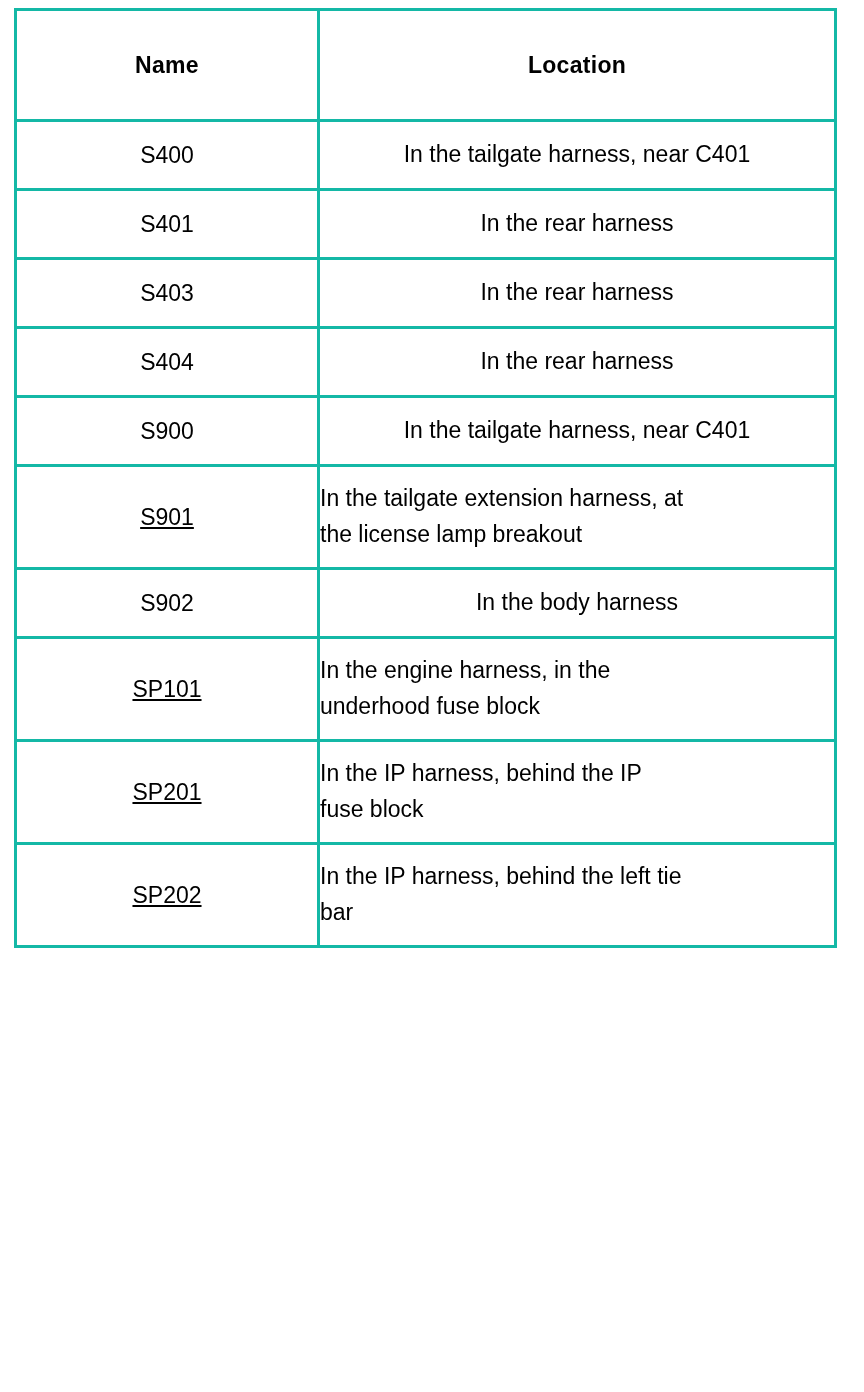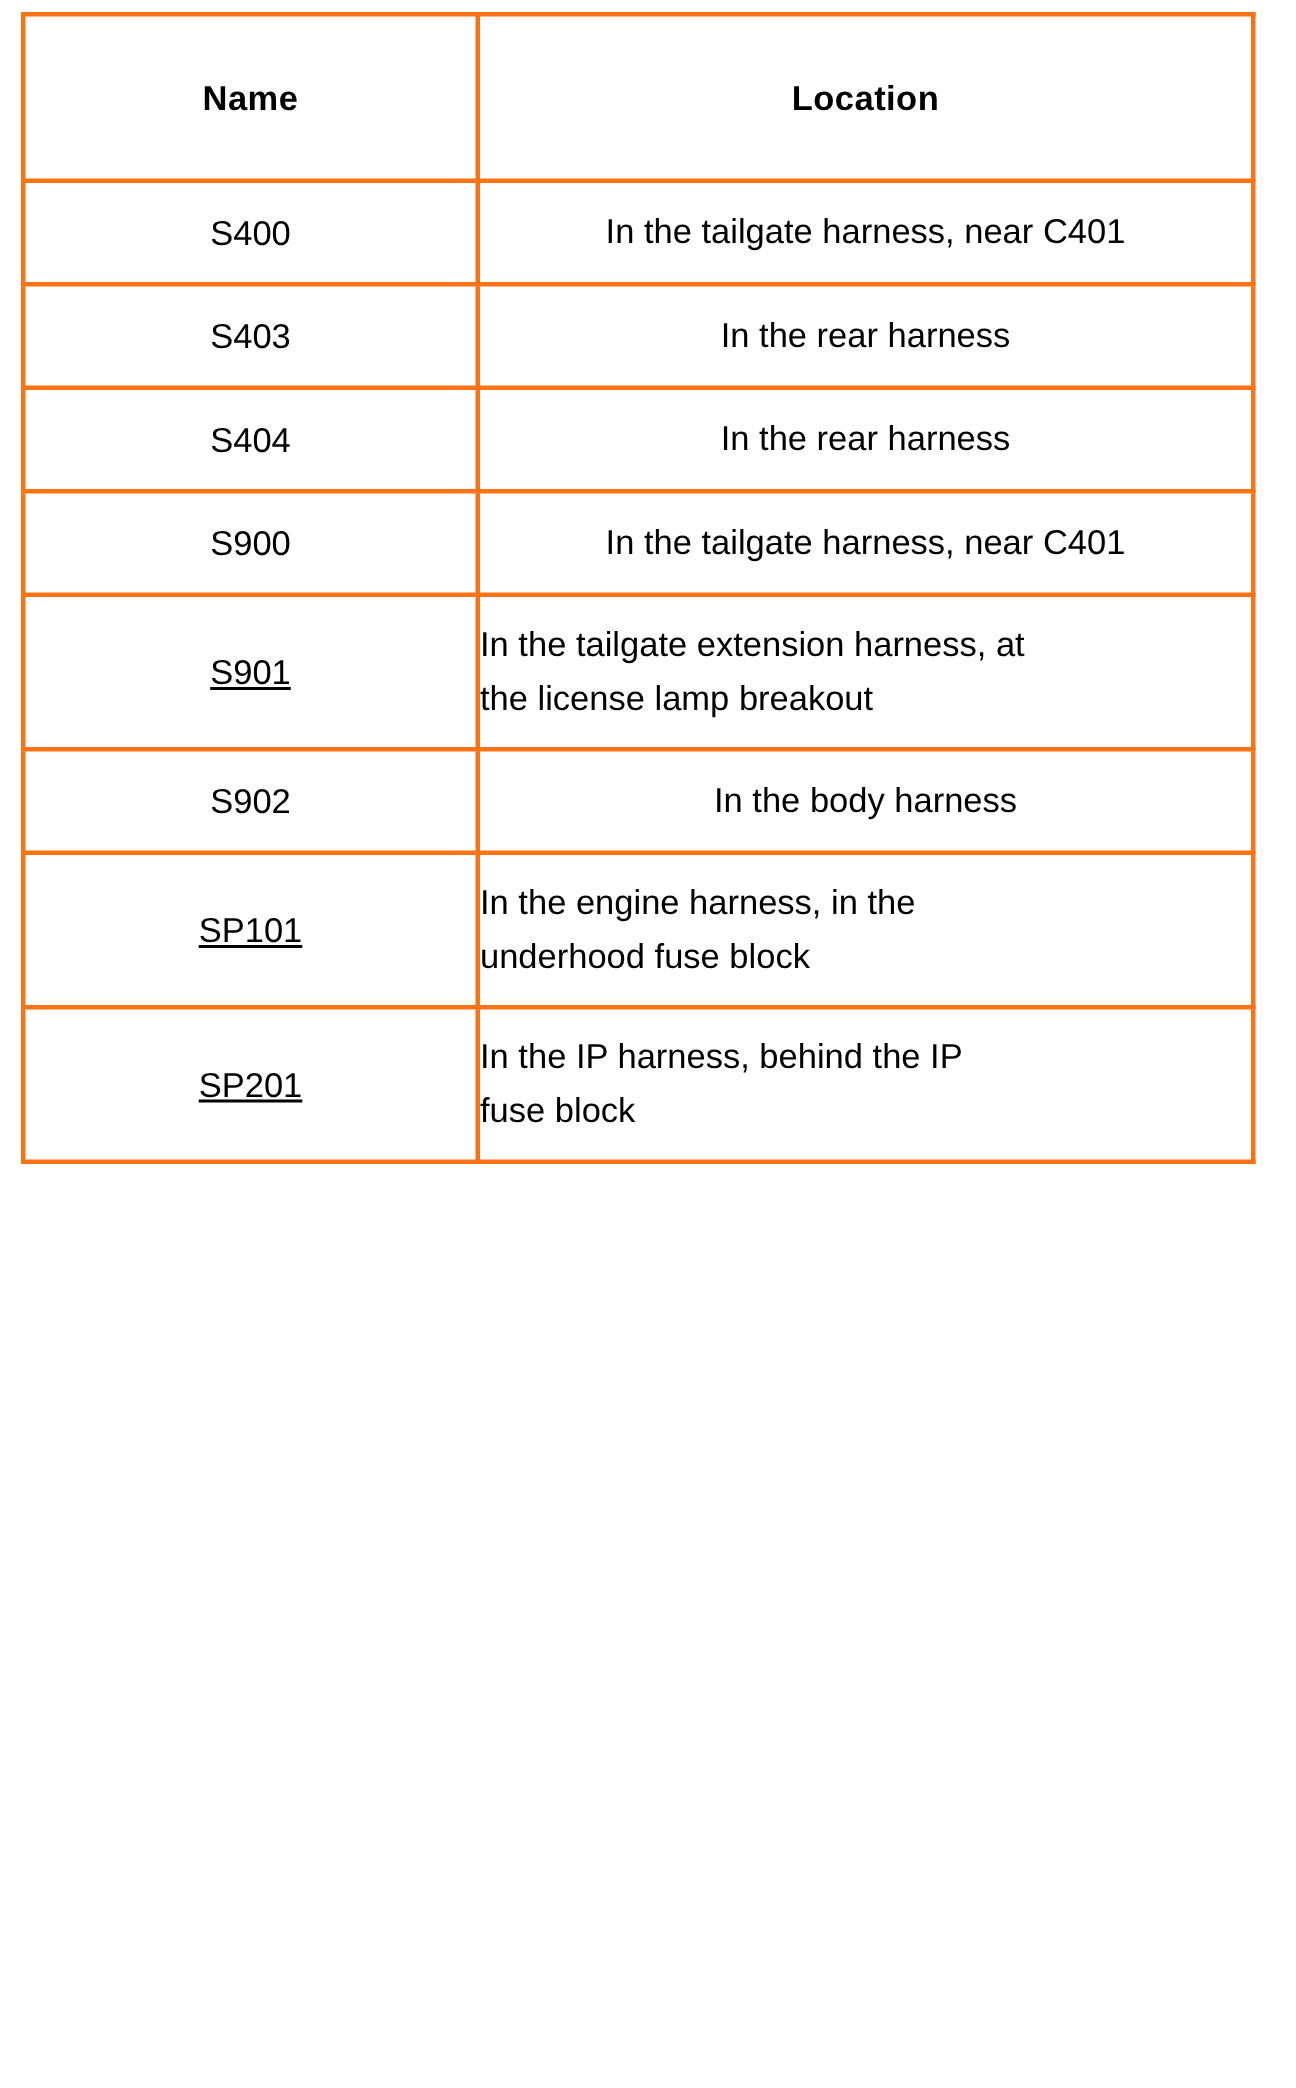--- a/index.html
+++ b/index.html
@@ -26,21 +26,21 @@
     margin-left: 14px;
     margin-top: 8px;
     width: 820px;
     background: #ffffff;
   }
   table.splice-table col.col-name { width: 303px; }
   table.splice-table col.col-loc  { width: 517px; }
 
   table.splice-table th,
   table.splice-table td {
-    border: 3px solid #f97316;
+    border: 3px solid #14b8a6;
     padding: 0;
     vertical-align: middle;
     background: #ffffff;
   }
   th.head-cell {
     height: 108px;
     text-align: center;
     font-size: 23px;
     font-weight: bold;
     letter-spacing: 0.3px;
@@ -85,20 +85,26 @@
       </tr>
     </thead>
     <tbody id="table-body">
         <tr class="normal">
           <td class="name-cell">S400</td>
           <td class="loc-cell">
             <span class="loc-line">In the tailgate harness, near C401</span>
           </td>
         </tr>
         <tr class="normal">
+          <td class="name-cell">S401</td>
+          <td class="loc-cell">
+            <span class="loc-line">In the rear harness</span>
+          </td>
+        </tr>
+        <tr class="normal">
           <td class="name-cell">S403</td>
           <td class="loc-cell">
             <span class="loc-line">In the rear harness</span>
           </td>
         </tr>
         <tr class="normal">
           <td class="name-cell">S404</td>
           <td class="loc-cell">
             <span class="loc-line">In the rear harness</span>
           </td>
@@ -129,15 +135,22 @@
             <span class="loc-line">underhood fuse block</span>
           </td>
         </tr>
         <tr class="tall">
           <td class="name-cell centered">SP201</td>
           <td class="loc-cell">
             <span class="loc-line">In the IP harness, behind the IP</span>
             <span class="loc-line">fuse block</span>
           </td>
         </tr>
+        <tr class="tall">
+          <td class="name-cell centered">SP202</td>
+          <td class="loc-cell">
+            <span class="loc-line">In the IP harness, behind the left tie</span>
+            <span class="loc-line">bar</span>
+          </td>
+        </tr>
       </tbody>
   </table>
 </div>
 
 </body></html>

